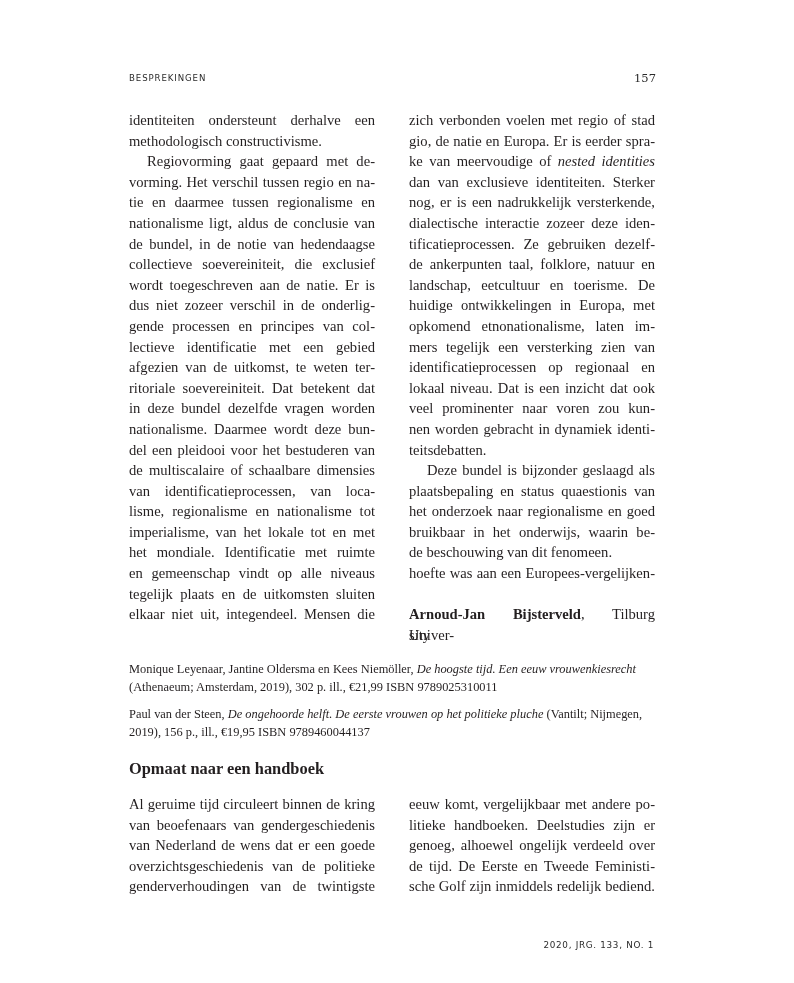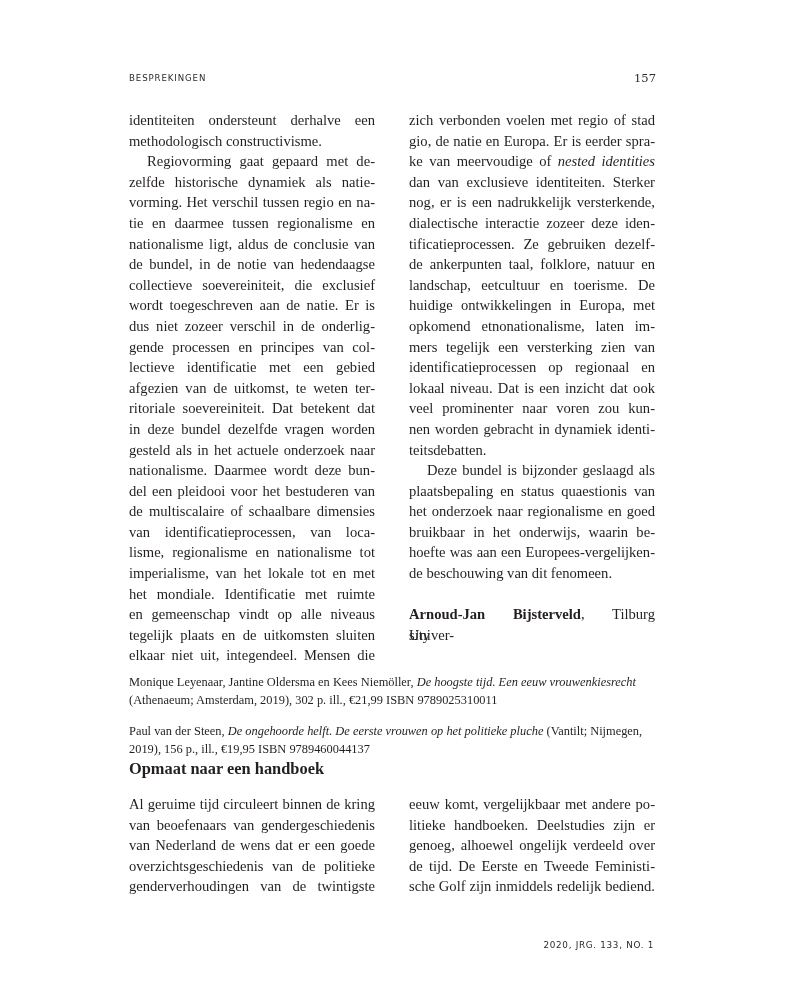--- a/index.html
+++ b/index.html
@@ -20,21 +20,21 @@
   .col-right { left: 409px; top: 110px; }
   .line { display: block; height: 20.6px; white-space: nowrap; overflow: visible; }
   .j { text-align: justify; text-align-last: justify; white-space: normal; }
   .indent { text-indent: 18px; }
   .spacer { display: block; height: 20.6px; }
   .author-name { font-weight: bold; }
   .refs {
     position: absolute; left: 129px; top: 660px; width: 540px;
     font-family: "Liberation Serif", serif; font-size: 12.4px; line-height: 18px;
   }
-  .ref { margin: 13px 0 9px 0; }
+  .ref { margin: 0 0 9px 0; }
   .ref em { font-style: italic; }
   .section-title {
     position: absolute; left: 129px; top: 759px;
     font-family: "Liberation Serif", serif; font-weight: bold; font-size: 16.4px;
   }
   .col2 { top: 794px; }
   .footer {
     position: absolute; right: 140px; top: 940px;
     font-family: "DejaVu Sans", sans-serif; font-size: 8.8px; letter-spacing: 0.7px; color: #2b2b2b;
   }
@@ -42,34 +42,32 @@
 </head>
 <body>
 
 <div class="running-head">BESPREKINGEN</div>
 <div class="page-num">157</div>
 
 <div class="col col-left">
     <span class="line j">identiteiten ondersteunt derhalve een</span>
     <span class="line">methodologisch constructivisme.</span>
     <span class="line j indent">Regiovorming gaat gepaard met de-</span>
-    <span class="line j">zelfde historische dynamiek als natie-</span>
     <span class="line j">vorming. Het verschil tussen regio en na-</span>
     <span class="line j">tie en daarmee tussen regionalisme en</span>
     <span class="line j">nationalisme ligt, aldus de conclusie van</span>
     <span class="line j">de bundel, in de notie van hedendaagse</span>
     <span class="line j">collectieve soevereiniteit, die exclusief</span>
     <span class="line j">wordt toegeschreven aan de natie. Er is</span>
     <span class="line j">dus niet zozeer verschil in de onderlig-</span>
     <span class="line j">gende processen en principes van col-</span>
     <span class="line j">lectieve identificatie met een gebied</span>
     <span class="line j">afgezien van de uitkomst, te weten ter-</span>
     <span class="line j">ritoriale soevereiniteit. Dat betekent dat</span>
     <span class="line j">in deze bundel dezelfde vragen worden</span>
-    <span class="line j">gesteld als in het actuele onderzoek naar</span>
     <span class="line j">nationalisme. Daarmee wordt deze bun-</span>
     <span class="line j">del een pleidooi voor het bestuderen van</span>
     <span class="line j">de multiscalaire of schaalbare dimensies</span>
     <span class="line j">van identificatieprocessen, van loca-</span>
     <span class="line j">lisme, regionalisme en nationalisme tot</span>
     <span class="line j">imperialisme, van het lokale tot en met</span>
     <span class="line j">het mondiale. Identificatie met ruimte</span>
     <span class="line j">en gemeenschap vindt op alle niveaus</span>
     <span class="line j">tegelijk plaats en de uitkomsten sluiten</span>
     <span class="line j">elkaar niet uit, integendeel. Mensen die</span>
@@ -91,22 +89,22 @@
       <span class="line j">mers tegelijk een versterking zien van</span>
       <span class="line j">identificatieprocessen op regionaal en</span>
       <span class="line j">lokaal niveau. Dat is een inzicht dat ook</span>
       <span class="line j">veel prominenter naar voren zou kun-</span>
       <span class="line j">nen worden gebracht in dynamiek identi-</span>
       <span class="line">teitsdebatten.</span>
       <span class="line j indent">Deze bundel is bijzonder geslaagd als</span>
       <span class="line j">plaatsbepaling en status quaestionis van</span>
       <span class="line j">het onderzoek naar regionalisme en goed</span>
       <span class="line j">bruikbaar in het onderwijs, waarin be-</span>
+      <span class="line">de beschouwing van dit fenomeen.</span>
       <span class="line j">hoefte was aan een Europees-vergelijken-</span>
-      <span class="line">de beschouwing van dit fenomeen.</span>
     </div>
   <span class="spacer"></span>
   <span class="line j"><span class="author-name">Arnoud-Jan Bijsterveld</span><span>, Tilburg Univer-</span></span>
   <span class="line">sity</span>
 </div>
 
 <div class="refs">
   <p class="ref"><span>Monique Leyenaar, Jantine Oldersma en Kees Niemöller, </span><em>De hoogste tijd. Een eeuw vrouwenkiesrecht</em><span> (Athenaeum; Amsterdam, 2019), 302 p. ill., €21,99 ISBN 9789025310011</span></p>
   <p class="ref"><span>Paul van der Steen, </span><em>De ongehoorde helft. De eerste vrouwen op het politieke pluche</em><span> (Vantilt; Nijmegen, 2019), 156 p., ill., €19,95 ISBN 9789460044137</span></p>
 </div>

